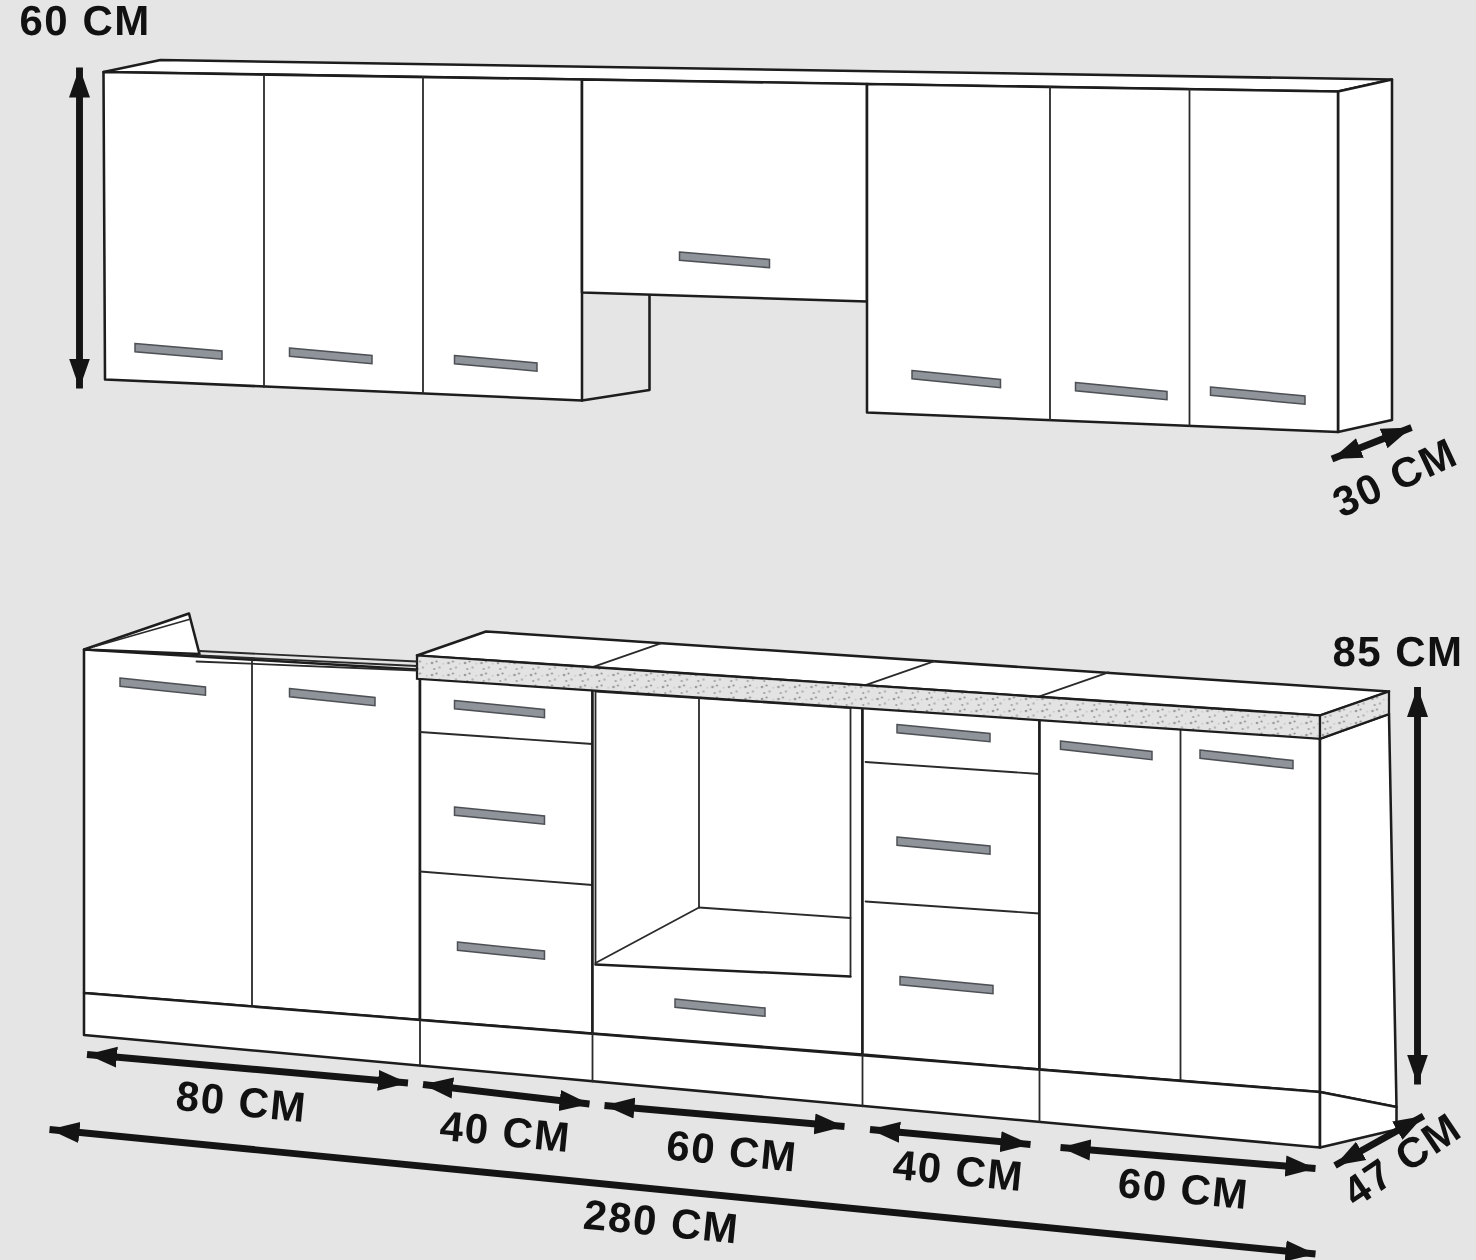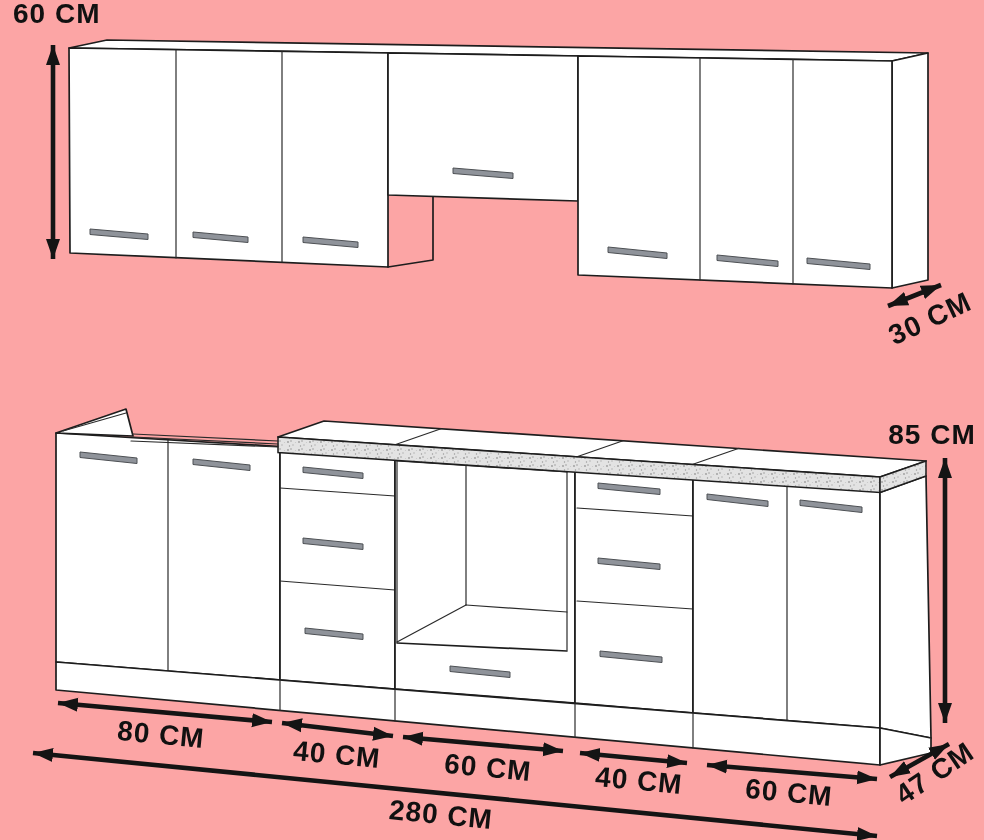--- a/index.html
+++ b/index.html
@@ -1,16 +1,16 @@
 <!DOCTYPE html>
 <html><head>
 <meta charset="utf-8">
 <style>
   html,body{margin:0;padding:0;background:#ffffff;}
-  .canvas{position:relative;width:984px;height:840px;background:#fca5a5;overflow:hidden;
+  .canvas{position:relative;width:984px;height:840px;background:#e5e5e5;overflow:hidden;
           font-family:"Liberation Sans",sans-serif;}
   svg{display:block;}
   .face{fill:#ffffff;stroke:#1d1d1d;stroke-width:1.7;stroke-linejoin:round;}
   .ln{fill:none;stroke:#1d1d1d;stroke-width:1.7;stroke-linecap:round;stroke-linejoin:round;}
   .thin{fill:none;stroke:#2a2a2a;stroke-width:1.2;stroke-linecap:round;}
   .handle{stroke:#4d5054;stroke-width:1;}
   .dim{fill:none;stroke:#141414;stroke-width:4.6;stroke-linecap:butt;}
   .dimtext{font-family:"Liberation Sans",sans-serif;font-weight:700;font-size:28px;
            fill:#111111;letter-spacing:1px;}
   .ctr{text-anchor:middle;}

